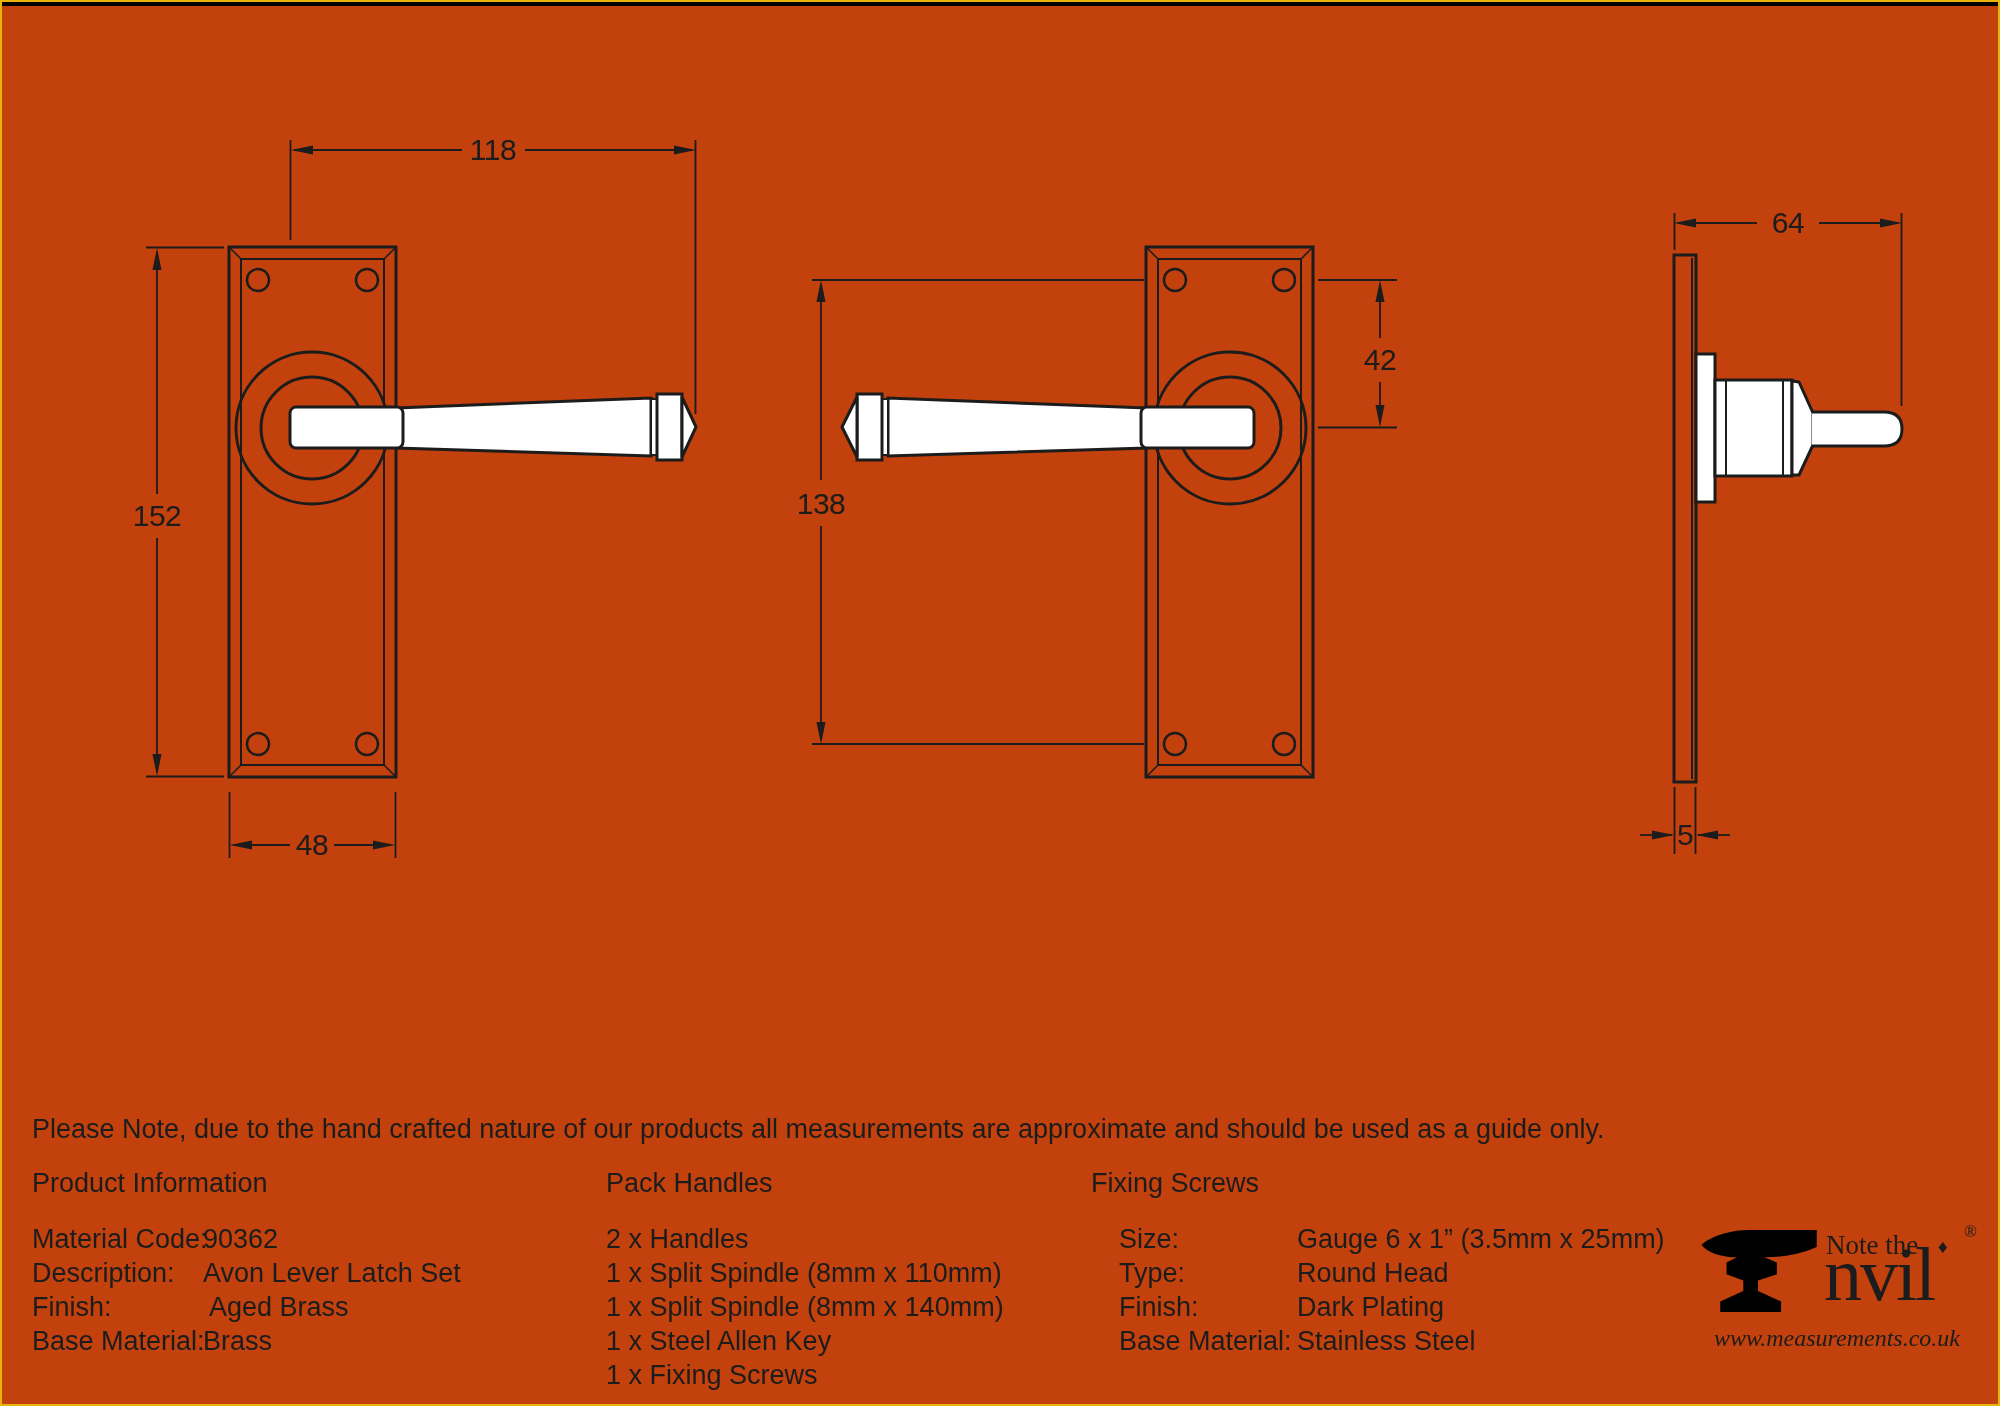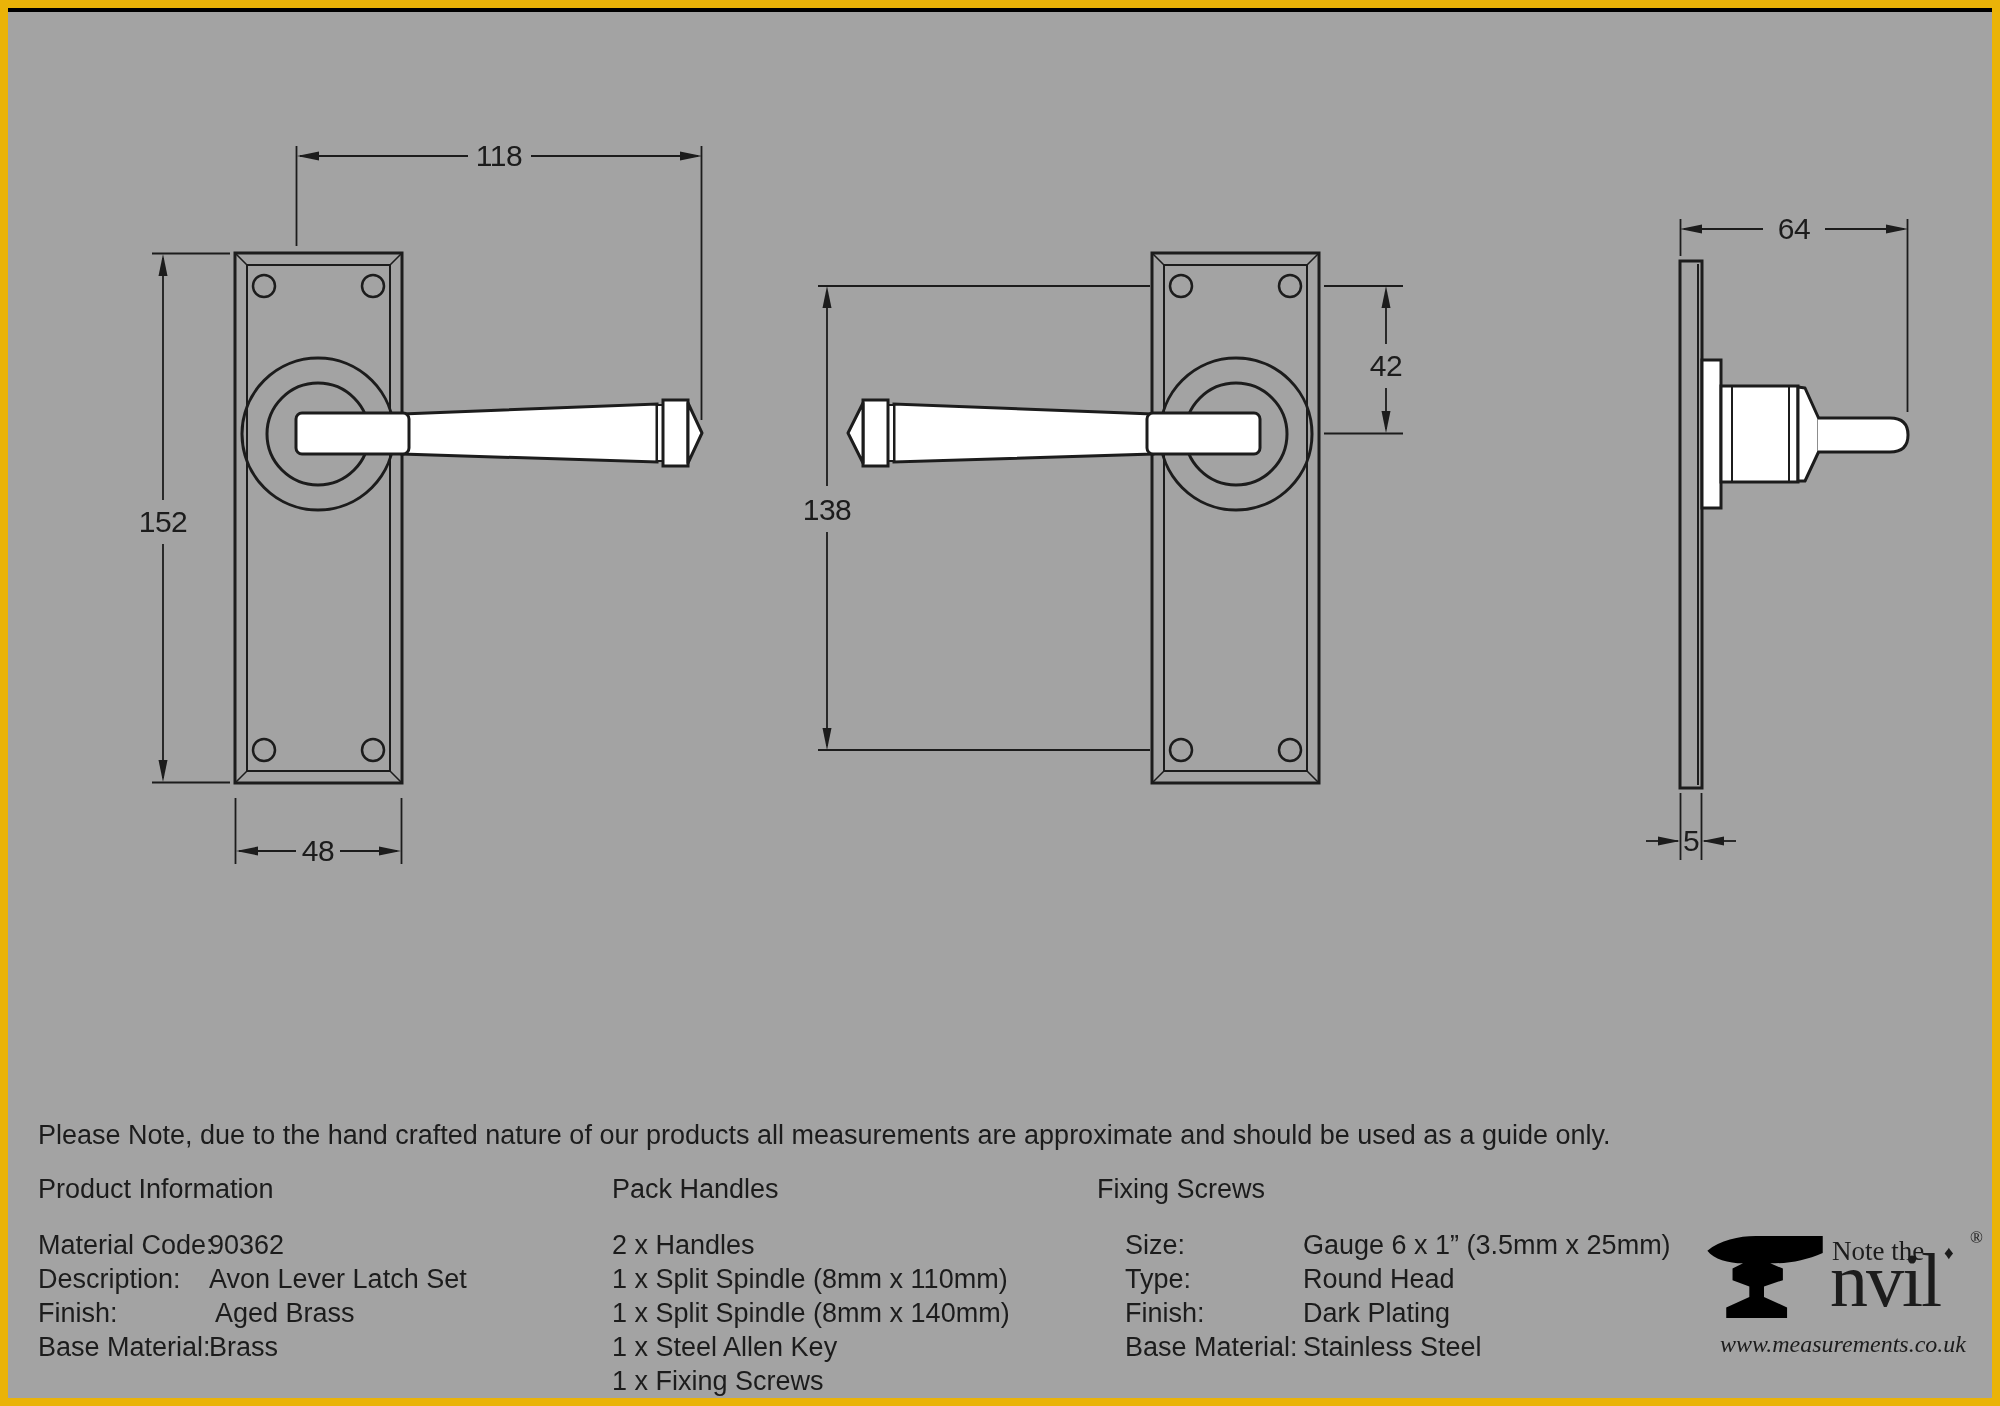--- a/index.html
+++ b/index.html
@@ -1,19 +1,19 @@
 <!DOCTYPE html>
 <html><head>
 <meta charset="utf-8">
 <style>
   html,body{margin:0;padding:0;background:#888;}
   .page{
-    position:relative;width:2000px;height:1406px;background:#a3a3a3;
+    position:relative;width:2000px;height:1406px;background:#c2410c;
     font-family:"Liberation Sans",sans-serif;color:#1c1c1c;overflow:hidden;
-    box-sizing:border-box;border:8px solid #eab308;
+    box-sizing:border-box;border:2px solid #eab308;
   }
   svg text{font-family:"Liberation Sans",sans-serif;fill:#1c1c1c;letter-spacing:-0.5px;}
   .abs{position:absolute;}
   .line{position:absolute;background:#000;}
   .note-text{position:absolute;left:30px;top:1112px;font-size:27px;}
   .hdr{position:absolute;font-size:27px;}
   .cell-label{position:absolute;font-size:27px;}
   .cell-value{position:absolute;font-size:27px;}
   .logo{position:absolute;left:1692px;top:1222px;width:286px;height:125px;}
   .logo .prefix{position:absolute;left:132px;top:6px;font-family:"Liberation Serif",serif;font-size:27px;}

